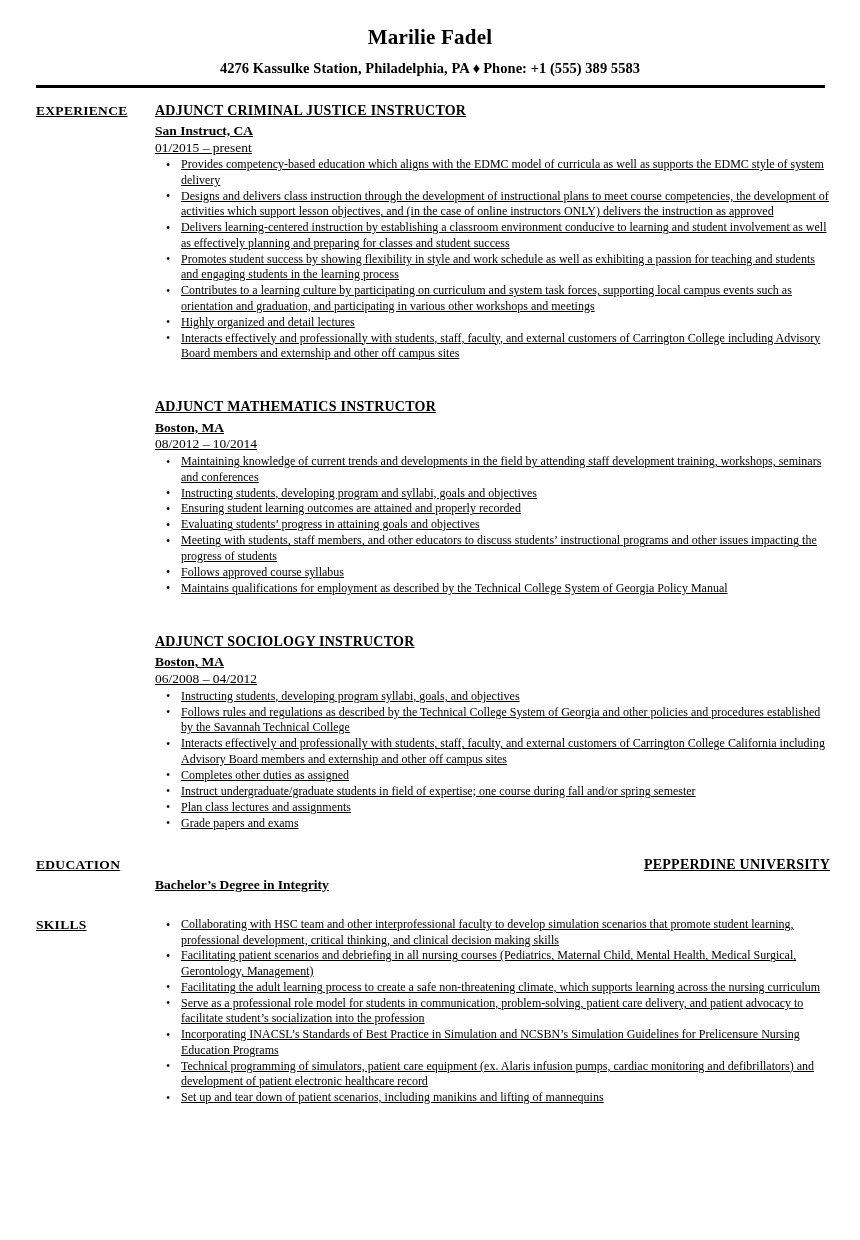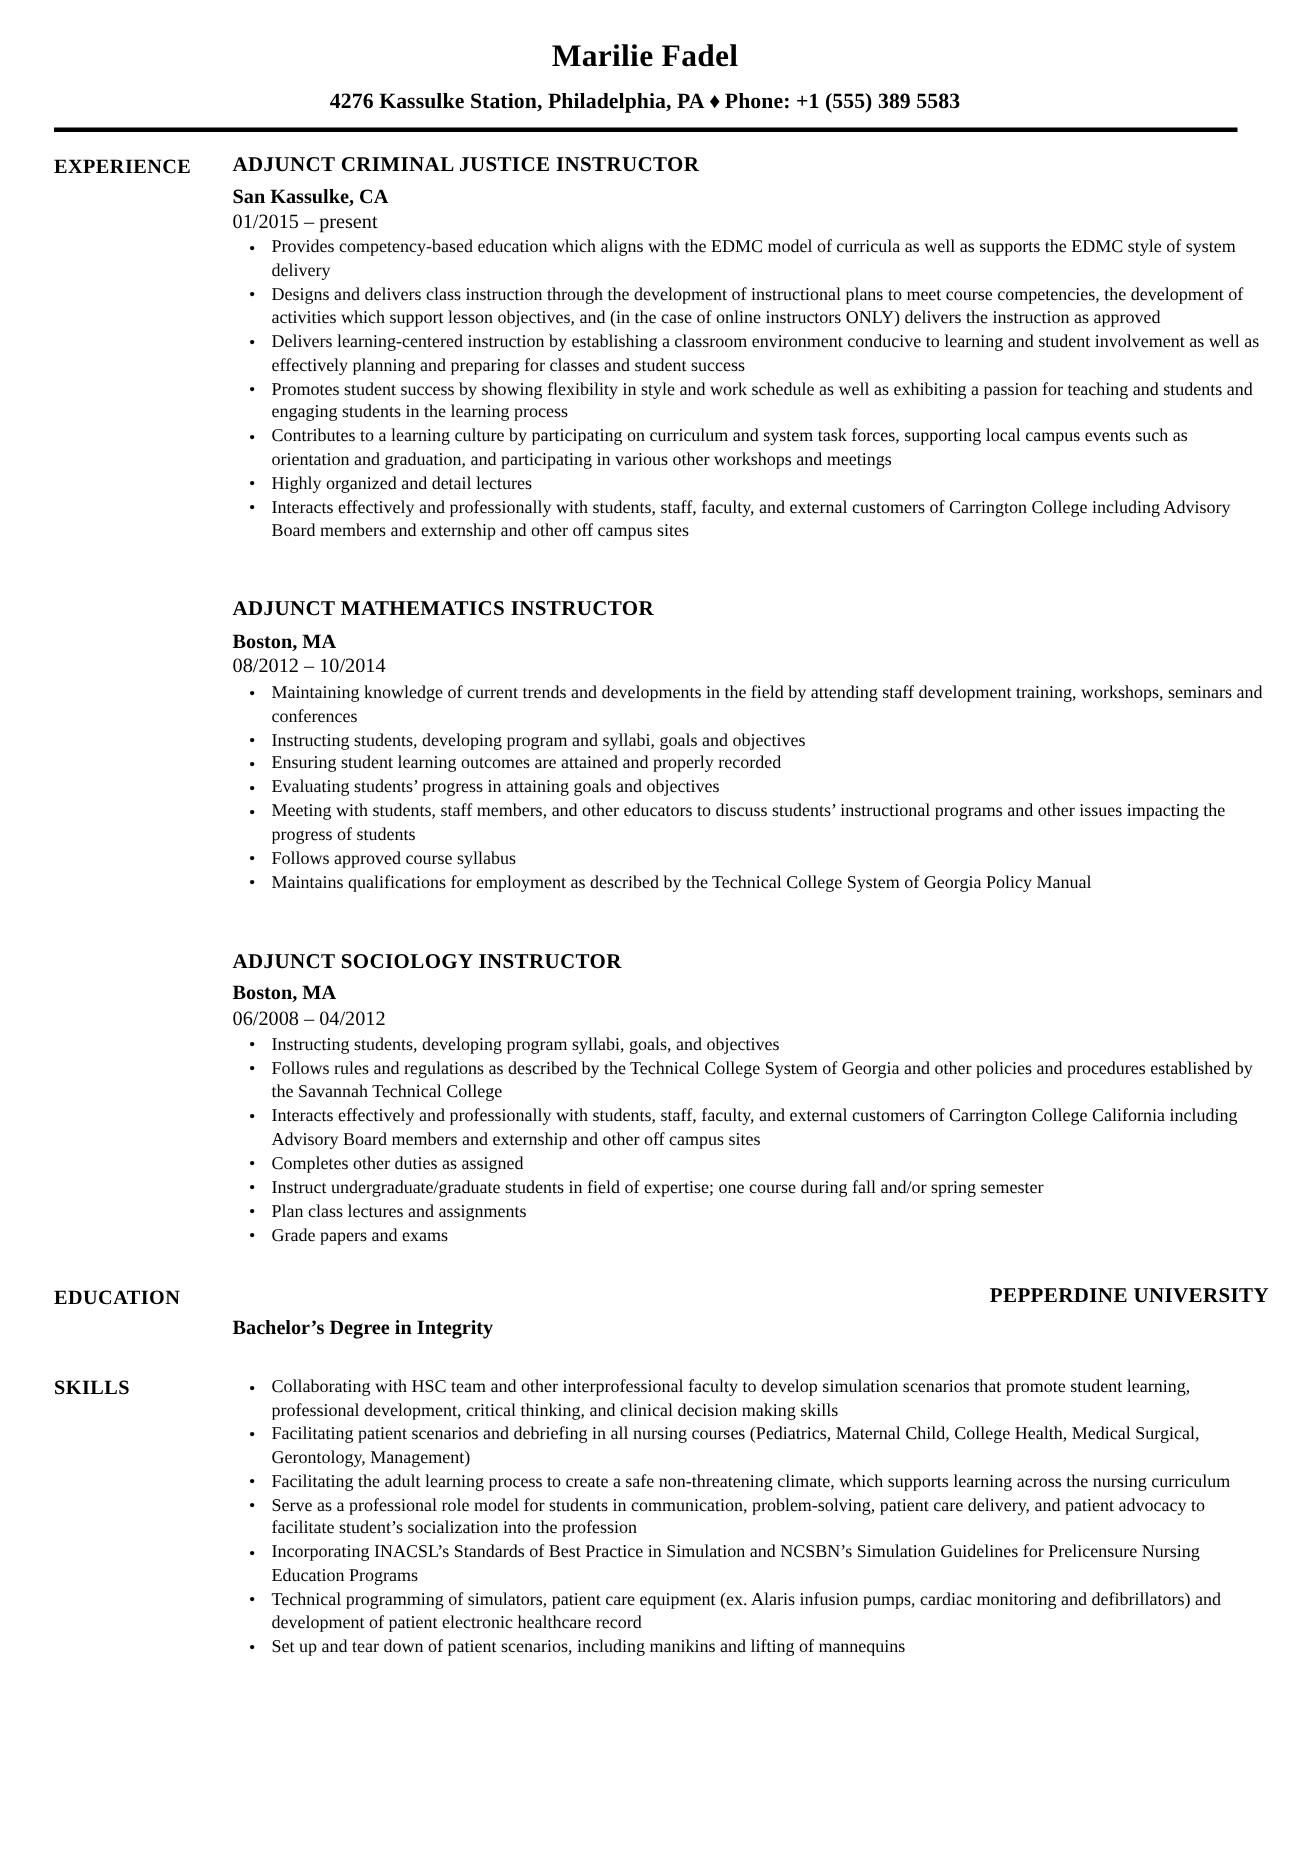--- a/index.html
+++ b/index.html
@@ -51,21 +51,22 @@
     margin: 8px auto 0 auto;
     width: 789px;
     height: 3px;
     background: #000000;
   }
 
   
   .content {
     margin-top: 14px;
     padding-left: 36px;
-    padding-right: 14px;
+    padding-right: 30px;
+    text-decoration: underline;
   }
   .section {
     display: flex;
     align-items: flex-start;
     width: 100%;
   }
   .section-label {
     width: 119px;
     flex: 0 0 119px;
     font-size: 13.5px;
@@ -163,21 +164,21 @@
   </div>
 
   <div class="content">
 
     <div class="section section-experience">
       <div class="section-label">EXPERIENCE</div>
       <div class="section-body">
 
         <div class="job">
           <div class="job-title">ADJUNCT CRIMINAL JUSTICE INSTRUCTOR</div>
-          <div class="job-location">San Kassulke, CA</div>
+          <div class="job-location">San Instruct, CA</div>
           <div class="job-dates">01/2015 – present</div>
           <ul class="bullets">
             <li>Provides competency-based education which aligns with the EDMC model of curricula as well as supports the EDMC style of system delivery</li>
             <li>Designs and delivers class instruction through the development of instructional plans to meet course competencies, the development of activities which support lesson objectives, and (in the case of online instructors ONLY) delivers the instruction as approved</li>
             <li>Delivers learning-centered instruction by establishing a classroom environment conducive to learning and student involvement as well as effectively planning and preparing for classes and student success</li>
             <li>Promotes student success by showing flexibility in style and work schedule as well as exhibiting a passion for teaching and students and engaging students in the learning process</li>
             <li>Contributes to a learning culture by participating on curriculum and system task forces, supporting local campus events such as orientation and graduation, and participating in various other workshops and meetings</li>
             <li>Highly organized and detail lectures</li>
             <li>Interacts effectively and professionally with students, staff, faculty, and external customers of Carrington College including Advisory Board members and externship and other off campus sites</li>
           </ul>
@@ -224,21 +225,21 @@
           <div class="edu-degree">Bachelor’s Degree in Integrity</div>
         </div>
       </div>
     </div>
 
     <div class="section section-skills">
       <div class="section-label">SKILLS</div>
       <div class="section-body">
         <ul class="bullets skills-list">
           <li>Collaborating with HSC team and other interprofessional faculty to develop simulation scenarios that promote student learning, professional development, critical thinking, and clinical decision making skills</li>
-          <li>Facilitating patient scenarios and debriefing in all nursing courses (Pediatrics, Maternal Child, College Health, Medical Surgical, Gerontology, Management)</li>
+          <li>Facilitating patient scenarios and debriefing in all nursing courses (Pediatrics, Maternal Child, Mental Health, Medical Surgical, Gerontology, Management)</li>
           <li>Facilitating the adult learning process to create a safe non-threatening climate, which supports learning across the nursing curriculum</li>
           <li>Serve as a professional role model for students in communication, problem-solving, patient care delivery, and patient advocacy to facilitate student’s socialization into the profession</li>
           <li>Incorporating INACSL’s Standards of Best Practice in Simulation and NCSBN’s Simulation Guidelines for Prelicensure Nursing Education Programs</li>
           <li>Technical programming of simulators, patient care equipment (ex. Alaris infusion pumps, cardiac monitoring and defibrillators) and development of patient electronic healthcare record</li>
           <li>Set up and tear down of patient scenarios, including manikins and lifting of mannequins</li>
         </ul>
       </div>
     </div>
 
   </div>

